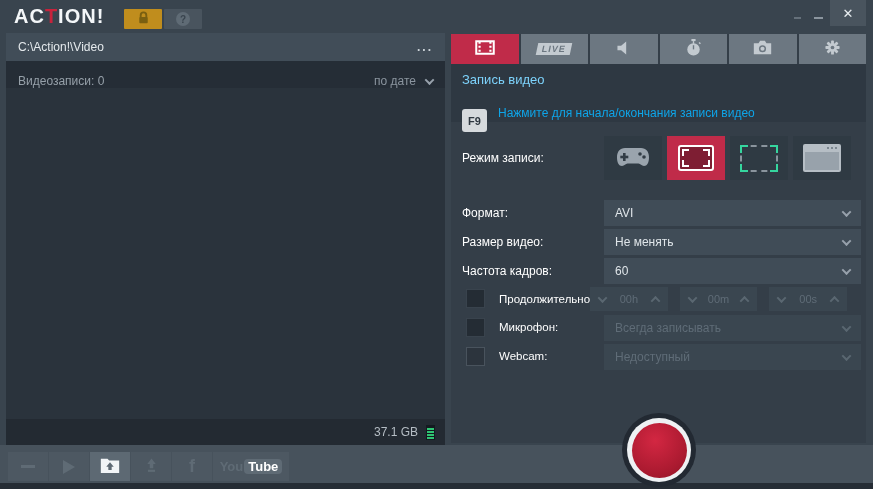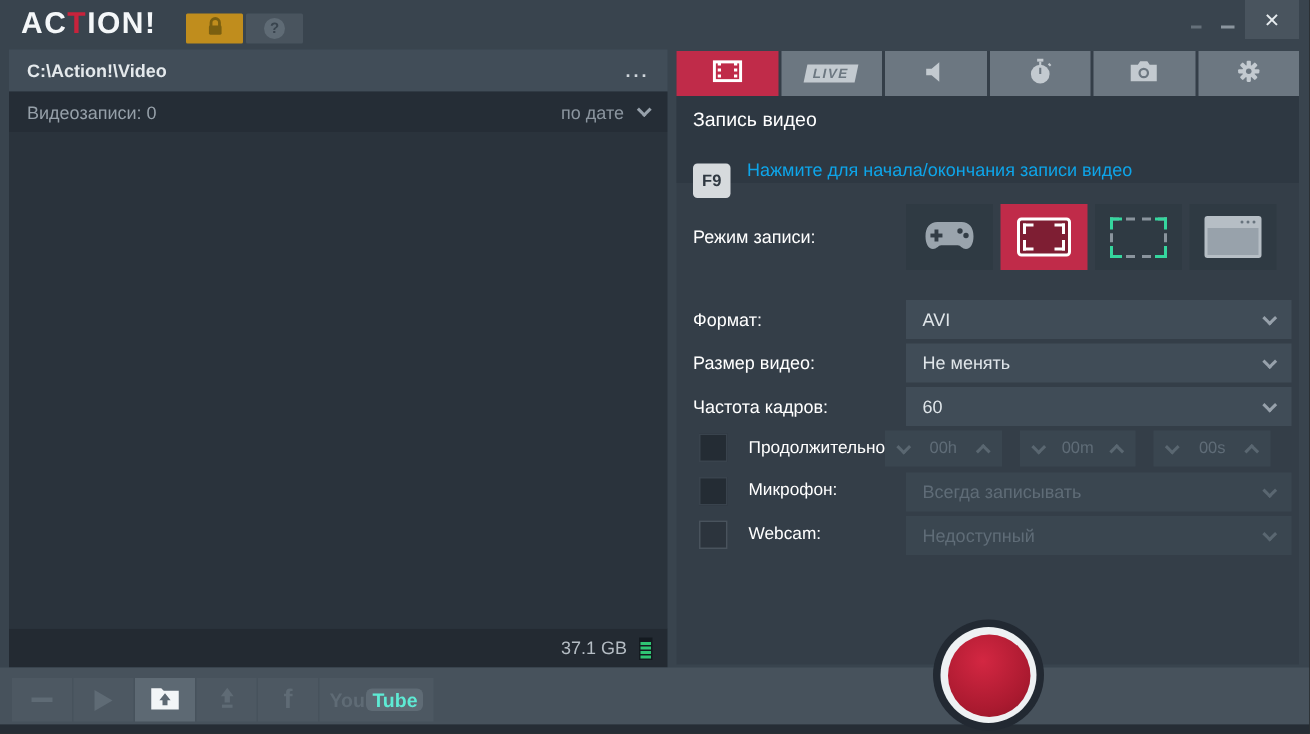--- a/index.html
+++ b/index.html
@@ -27,23 +27,23 @@
   .dash2 { right:50px; width:9px; }
   .btn-close { position:absolute; right:7px; top:0; width:36px; height:26px;
                background:#49545e; color:#e8edf0; display:flex; align-items:center;
                justify-content:center; font-size:13px; cursor:pointer; }
 
   
   .left-panel { position:absolute; left:6px; top:33px; width:439px; height:412px;
                 display:flex; flex-direction:column; }
   .path-bar { height:28px; background:#414d58; display:flex; align-items:center;
               padding:0 12px; color:#e4e9ec; }
-  .path-text { flex:1;font-weight:bold; }
+  .path-text { flex:1; }
   .more-btn { color:#cfd6db; font-weight:bold; letter-spacing:2px; cursor:pointer; }
-  .list-header { height:27px; background:#252d36; display:flex; align-items:center;
+  .list-header { height:27px; background:#252d36; display:flex; align-items:flex-end;
                  padding:0 12px; color:#96a0a9; }
   .list-count { flex:1; }
   .sort-btn { display:flex; align-items:center; gap:10px; color:#8b959f; cursor:pointer; }
   .list-body { flex:1; background:#2a333c; }
   .left-status { height:26px; background:#232a32; display:flex; align-items:center;
                  justify-content:flex-end; gap:8px; padding:0 10px; color:#b5bdc4; }
   .gauge { width:9px; height:15px; background:#141a20; padding:1px; display:flex;
            flex-direction:column; gap:1px; justify-content:flex-end; }
   .gauge i { display:block; height:2px; background:#2fc573; }
 
@@ -59,21 +59,21 @@
                  background:#343e48; }
   .tabs { position:absolute; top:0; left:0; right:0; height:30px; display:flex; gap:2px; }
   .tab { flex:1; background:#6c7781; display:flex; align-items:center;
          justify-content:center; cursor:pointer; }
   .tab.active { background:#c02b49; }
   .live-badge { transform:skewX(-12deg); background:#c3cad0; color:#6c7781;
                 font-size:9px; font-weight:bold; padding:1px 5px; letter-spacing:1px; }
   .rp-content { position:absolute; top:30px; left:0; right:0; bottom:0; }
   .rp-header-band { position:absolute; top:0; left:0; right:0; height:58px; background:#2e3842; }
 
-  .section-title { position:absolute; left:11px; top:8px; font-size:13px; color:#ffffff; }
+  .section-title { position:absolute; left:11px; top:8px; font-size:13px; color:#7dd3fc; }
   .f9-row { position:absolute; left:11px; top:29px; display:flex; align-items:center; gap:11px; }
   .key-badge { width:25px; height:23px; background:#d6dadd; border-radius:3px;
                color:#2f3841; font-size:11px; font-weight:bold; display:flex;
                align-items:center; justify-content:center;margin-top:16px; }
   .hint-text { color:#0ea5e9; }
 
   .row-label { color:#ffffff; }
   .mode-row-label { position:absolute; left:11px; top:87px; }
   .mode-btn { position:absolute; top:72px; width:58px; height:44px; background:#2f3a43;
               display:flex; align-items:center; justify-content:center; cursor:pointer; }
@@ -121,21 +121,21 @@
   .toolbar { position:absolute; left:8px; top:7px; display:flex; gap:1px; }
   .tool-btn { width:40px; height:29px; background:#4d5862; display:flex; align-items:center;
               justify-content:center; cursor:pointer; }
   .tool-btn.enabled { background:#5d6973; }
   .tool-btn.wide { width:76px; gap:1px; }
   .minus-glyph { width:14px; height:3px; background:#5f6b75; }
   .play-glyph { width:0; height:0; border-left:12px solid #5f6b75;
                 border-top:7px solid transparent; border-bottom:7px solid transparent; }
   .fb-glyph { color:#5f6b75; font-size:18px; font-weight:bold; }
   .yt-you { color:#5f6b75; font-size:13px; font-weight:bold; }
-  .yt-tube { background:#5f6b75; color:#5eead4; font-size:13px; font-weight:bold;
+  .yt-tube { background:#5f6b75; color:#ffffff; font-size:13px; font-weight:bold;
              border-radius:4px; padding:0 4px; }
 
   .record-button { position:absolute; left:622px; top:413px; width:74px; height:74px;
                    border-radius:50%; background:#222932; display:flex; align-items:center;
                    justify-content:center; cursor:pointer; z-index:5; }
   .record-ring { width:64px; height:64px; border-radius:50%; background:#eef1f3;
                  display:flex; align-items:center; justify-content:center; }
   .record-core { width:55px; height:55px; border-radius:50%;
                  background:radial-gradient(circle at 42% 32%, #d32742, #ab1a30 65%, #8e1426); }
 </style>

